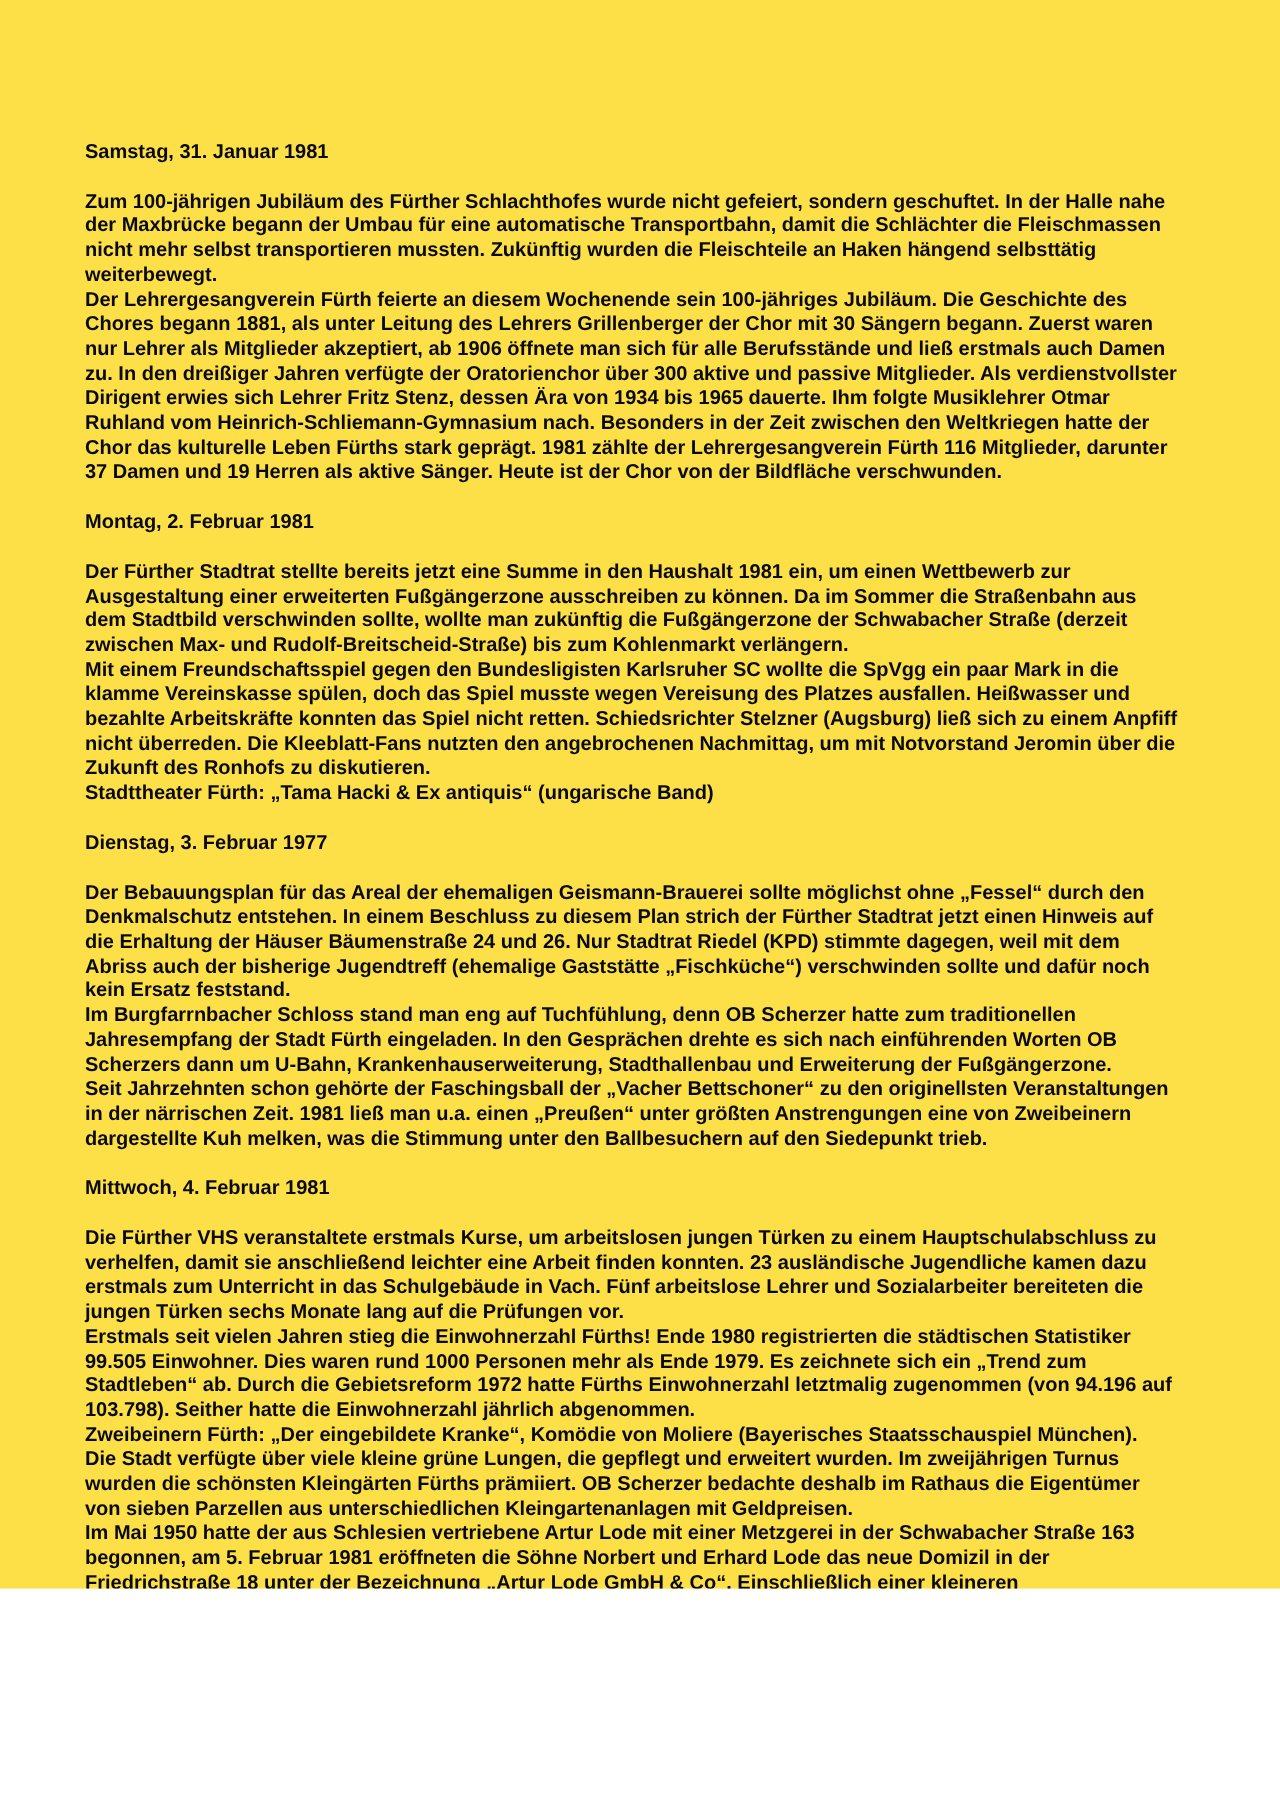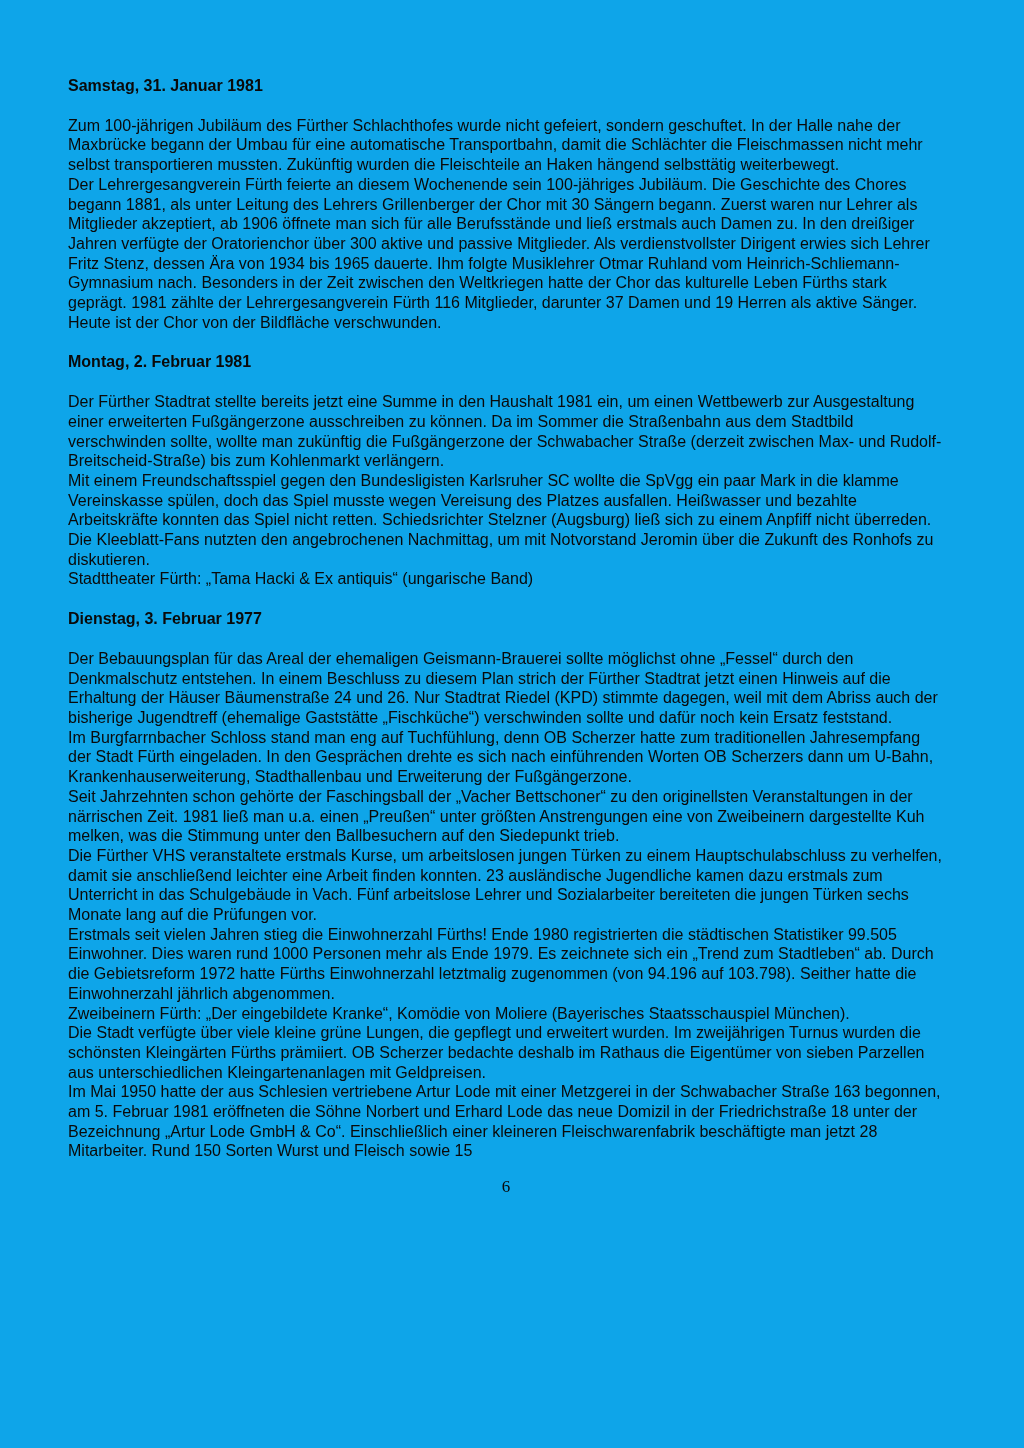--- a/index.html
+++ b/index.html
@@ -4,39 +4,40 @@
 <style>
   html, body {
     margin: 0;
     padding: 0;
     background: #ffffff;
   }
   .page {
     position: relative;
     box-sizing: border-box;
     width: 1024px;
-    height: 1448px;
-    background: #0ea5e9;
-    padding: 76px 80px 0 68px;
+    height: 1271px;
+    background: #fde047;
+    padding: 112px 80px 0 68px;
     overflow: hidden;
     font-family: "Liberation Sans", sans-serif;
     font-size: 16px;
     line-height: 19.7px;
     color: #0a0a0a;
   }
   .section-heading {
     font-weight: bold;
     font-size: 16px;
     margin: 20px 0;
   }
   .section:first-child .section-heading {
     margin-top: 0;
   }
   .section p {
     margin: 0;
+    font-weight: bold;
   }
   .page-number {
     margin-top: 16px;
     text-align: center;
     font-family: "Liberation Serif", serif;
     font-size: 17px;
     color: #0a0a0a;
   }
 </style>
 </head>
@@ -58,20 +59,21 @@
   </div>
 
   <div class="section">
     <div class="section-heading">Dienstag, 3. Februar 1977</div>
     <p>Der Bebauungsplan für das Areal der ehemaligen Geismann-Brauerei sollte möglichst ohne „Fessel“ durch den Denkmalschutz entstehen. In einem Beschluss zu diesem Plan strich der Fürther Stadtrat jetzt einen Hinweis auf die Erhaltung der Häuser Bäumenstraße 24 und 26. Nur Stadtrat Riedel (KPD) stimmte dagegen, weil mit dem Abriss auch der bisherige Jugendtreff (ehemalige Gaststätte „Fischküche“) verschwinden sollte und dafür noch kein Ersatz feststand.</p>
     <p>Im Burgfarrnbacher Schloss stand man eng auf Tuchfühlung, denn OB Scherzer hatte zum traditionellen Jahresempfang der Stadt Fürth eingeladen. In den Gesprächen drehte es sich nach einführenden Worten OB Scherzers dann um U-Bahn, Krankenhauserweiterung, Stadthallenbau und Erweiterung der Fußgängerzone.</p>
     <p>Seit Jahrzehnten schon gehörte der Faschingsball der „Vacher Bettschoner“ zu den originellsten Veranstaltungen in der närrischen Zeit. 1981 ließ man u.a. einen „Preußen“ unter größten Anstrengungen eine von Zweibeinern dargestellte Kuh melken, was die Stimmung unter den Ballbesuchern auf den Siedepunkt trieb.</p>
   </div>
 
   <div class="section">
+    <div class="section-heading">Mittwoch, 4. Februar 1981</div>
     <p>Die Fürther VHS veranstaltete erstmals Kurse, um arbeitslosen jungen Türken zu einem Hauptschulabschluss zu verhelfen, damit sie anschließend leichter eine Arbeit finden konnten. 23 ausländische Jugendliche kamen dazu erstmals zum Unterricht in das Schulgebäude in Vach. Fünf arbeitslose Lehrer und Sozialarbeiter bereiteten die jungen Türken sechs Monate lang auf die Prüfungen vor.</p>
     <p>Erstmals seit vielen Jahren stieg die Einwohnerzahl Fürths! Ende 1980 registrierten die städtischen Statistiker 99.505 Einwohner. Dies waren rund 1000 Personen mehr als Ende 1979. Es zeichnete sich ein „Trend zum Stadtleben“ ab. Durch die Gebietsreform 1972 hatte Fürths Einwohnerzahl letztmalig zugenommen (von 94.196 auf 103.798). Seither hatte die Einwohnerzahl jährlich abgenommen.</p>
     <p>Zweibeinern Fürth: „Der eingebildete Kranke“, Komödie von Moliere (Bayerisches Staatsschauspiel München).</p>
   </div>
 
   <div class="section">
     <p>Die Stadt verfügte über viele kleine grüne Lungen, die gepflegt und erweitert wurden. Im zweijährigen Turnus wurden die schönsten Kleingärten Fürths prämiiert. OB Scherzer bedachte deshalb im Rathaus die Eigentümer von sieben Parzellen aus unterschiedlichen Kleingartenanlagen mit Geldpreisen.</p>
     <p>Im Mai 1950 hatte der aus Schlesien vertriebene Artur Lode mit einer Metzgerei in der Schwabacher Straße 163 begonnen, am 5. Februar 1981 eröffneten die Söhne Norbert und Erhard Lode das neue Domizil in der Friedrichstraße 18 unter der Bezeichnung „Artur Lode GmbH &amp; Co“. Einschließlich einer kleineren Fleischwarenfabrik beschäftigte man jetzt 28 Mitarbeiter. Rund 150 Sorten Wurst und Fleisch sowie 15</p>
   </div>
 

